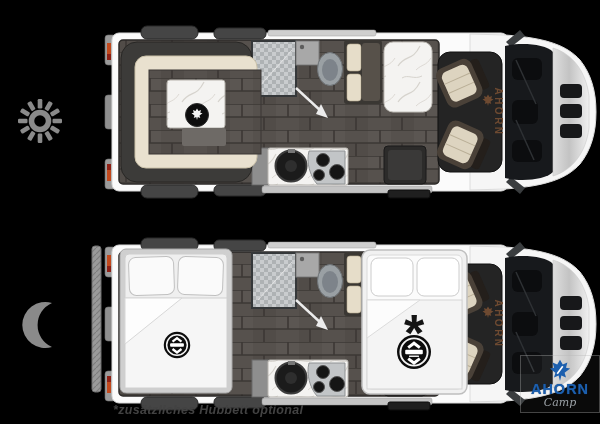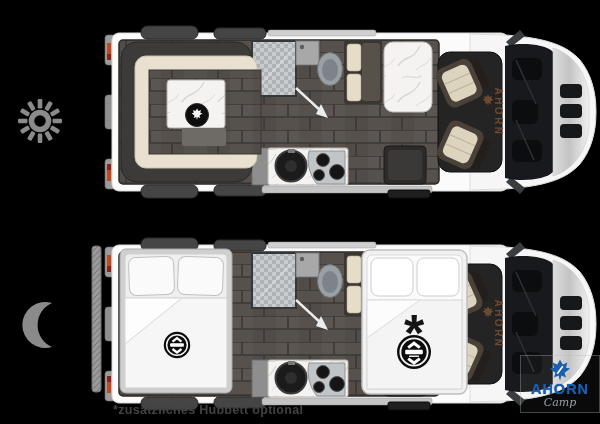--- a/index.html
+++ b/index.html
@@ -1,20 +1,20 @@
 <!DOCTYPE html>
 <html><head>
 <meta charset="utf-8">
 <style>
   html,body{margin:0;padding:0;background:#000;}
   .canvas{position:relative;width:600px;height:424px;background:#000;overflow:hidden;
           font-family:"Liberation Sans",sans-serif;}
   .plan-svg{position:absolute;left:0;top:0;}
   .footnote{position:absolute;left:113px;top:403px;font-size:12.5px;font-weight:bold;
-            color:#424242;letter-spacing:.3px;white-space:nowrap;}
+            color:#424242;letter-spacing:.3px;white-space:nowrap;font-style:italic;}
   .brand-logo{position:absolute;left:520px;top:355px;width:78px;text-align:center;
               border:1px solid rgba(180,180,180,.35);padding:2px 0 3px 0;background:rgba(255,255,255,.04);}
   .logo-leaf{display:block;margin:0 auto;}
   .logo-name{font-size:14.5px;font-weight:bold;color:#1c5fae;letter-spacing:1px;line-height:15px;
              text-shadow:0 0 1px #0d3a70;}
   .logo-sub{font-family:"DejaVu Serif",serif;font-style:italic;font-size:11px;color:#9aa0a5;line-height:12px;}
 </style>
 </head>
 <body>
 

